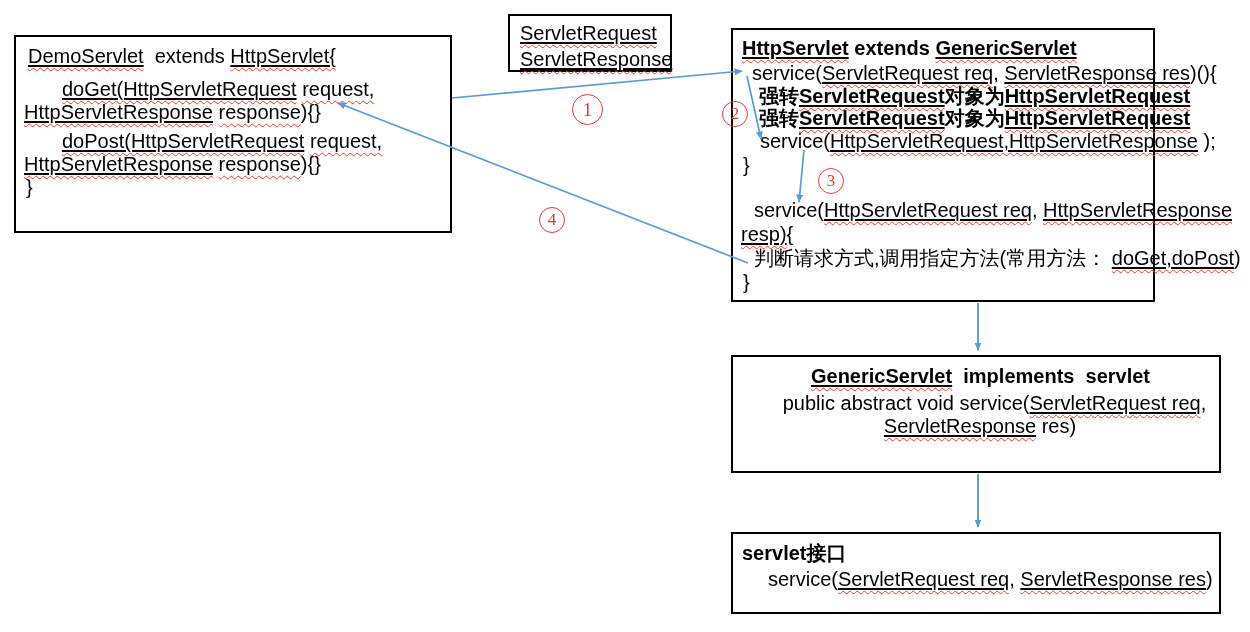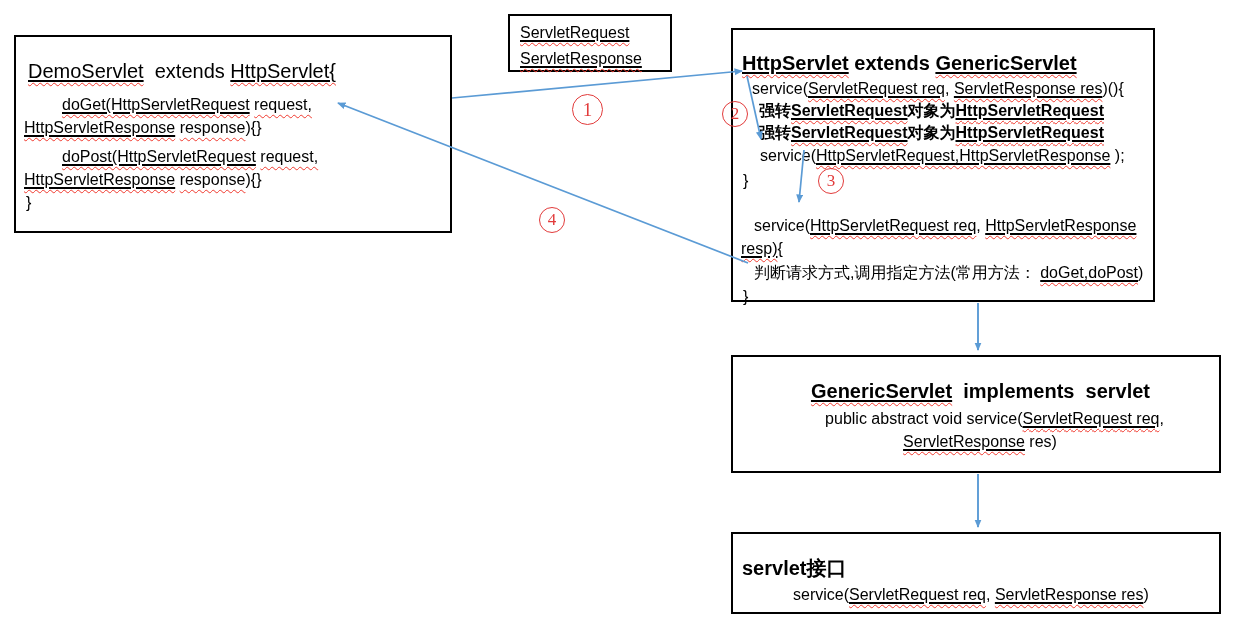--- a/index.html
+++ b/index.html
@@ -2,24 +2,24 @@
 <html><head>
 <meta charset="utf-8">
 <style>
   html,body{margin:0;padding:0;background:#fff;}
   .canvas{
     position:relative;width:1250px;height:632px;background:#ffffff;
     font-family:"Liberation Sans",sans-serif;color:#000;overflow:hidden;
   }
   .box{
     position:absolute;box-sizing:border-box;border:2px solid #000;
-    background:#fff;padding-top:20px;
+    background:#fff;padding-top:5px;
   }
   .line{
-    white-space:pre;font-size:16px;line-height:23px;min-height:10px;
+    white-space:pre;font-size:20px;line-height:23px;min-height:10px;
   }
   .line.title{font-size:20px;line-height:28px;}
   .line.bold, .bold span{font-weight:bold;}
   .wavy{
     text-decoration-line:underline;text-decoration-style:wavy;
     text-decoration-color:#f03a2f;text-decoration-thickness:1px;
     text-underline-offset:4px;
   }
   .solid{
     text-decoration-line:underline;text-decoration-style:solid;
@@ -67,21 +67,21 @@
     </div>
 
   <div class="box" style="left:731px;top:355px;width:490px;height:118px;text-align:center;">
       <div class="line title bold" style="padding-left: 9px; line-height: 28px;"><span class="wavy"><span class="solid">GenericServlet</span></span><span>  implements  servlet</span></div>
       <div class="line" style="padding-left: 37px; margin-top: 2px;"><span>public abstract void service(</span><span class="wavy"><span class="solid">ServletRequest req</span></span><span>,</span></div>
       <div class="line" style="padding-left: 8px;"><span class="wavy"><span class="solid">ServletResponse</span></span><span> res)</span></div>
     </div>
 
   <div class="box" style="left:731px;top:532px;width:490px;height:82px;">
       <div class="line title bold" style="padding-left: 9px; line-height: 28px;"><span>servlet</span><span>接口</span></div>
-      <div class="line" style="padding-left: 35px; margin-top: 1px; margin-left: 25px;"><span>service(</span><span class="wavy"><span class="solid">ServletRequest req</span></span><span>, </span><span class="wavy"><span class="solid">ServletResponse res</span></span><span>)</span></div>
+      <div class="line" style="padding-left: 35px; margin-top: 1px;"><span>service(</span><span class="wavy"><span class="solid">ServletRequest req</span></span><span>, </span><span class="wavy"><span class="solid">ServletResponse res</span></span><span>)</span></div>
     </div>
 
   <svg class="overlay" viewBox="0 0 1250 632" xmlns="http://www.w3.org/2000/svg">
     <defs>
       <marker id="ah" markerWidth="9" markerHeight="8" refX="7.5" refY="3.5" orient="auto" markerUnits="userSpaceOnUse">
         <path d="M0,0 L8.5,3.5 L0,7 Z" fill="#5b9bd5"></path>
       </marker>
     </defs>
     <line x1="452" y1="98" x2="742" y2="71" stroke="#5b9bd5" stroke-width="1.7" marker-end="url(#ah)"></line>
     <line x1="747" y1="76" x2="761" y2="139" stroke="#5b9bd5" stroke-width="1.7" marker-end="url(#ah)"></line>

